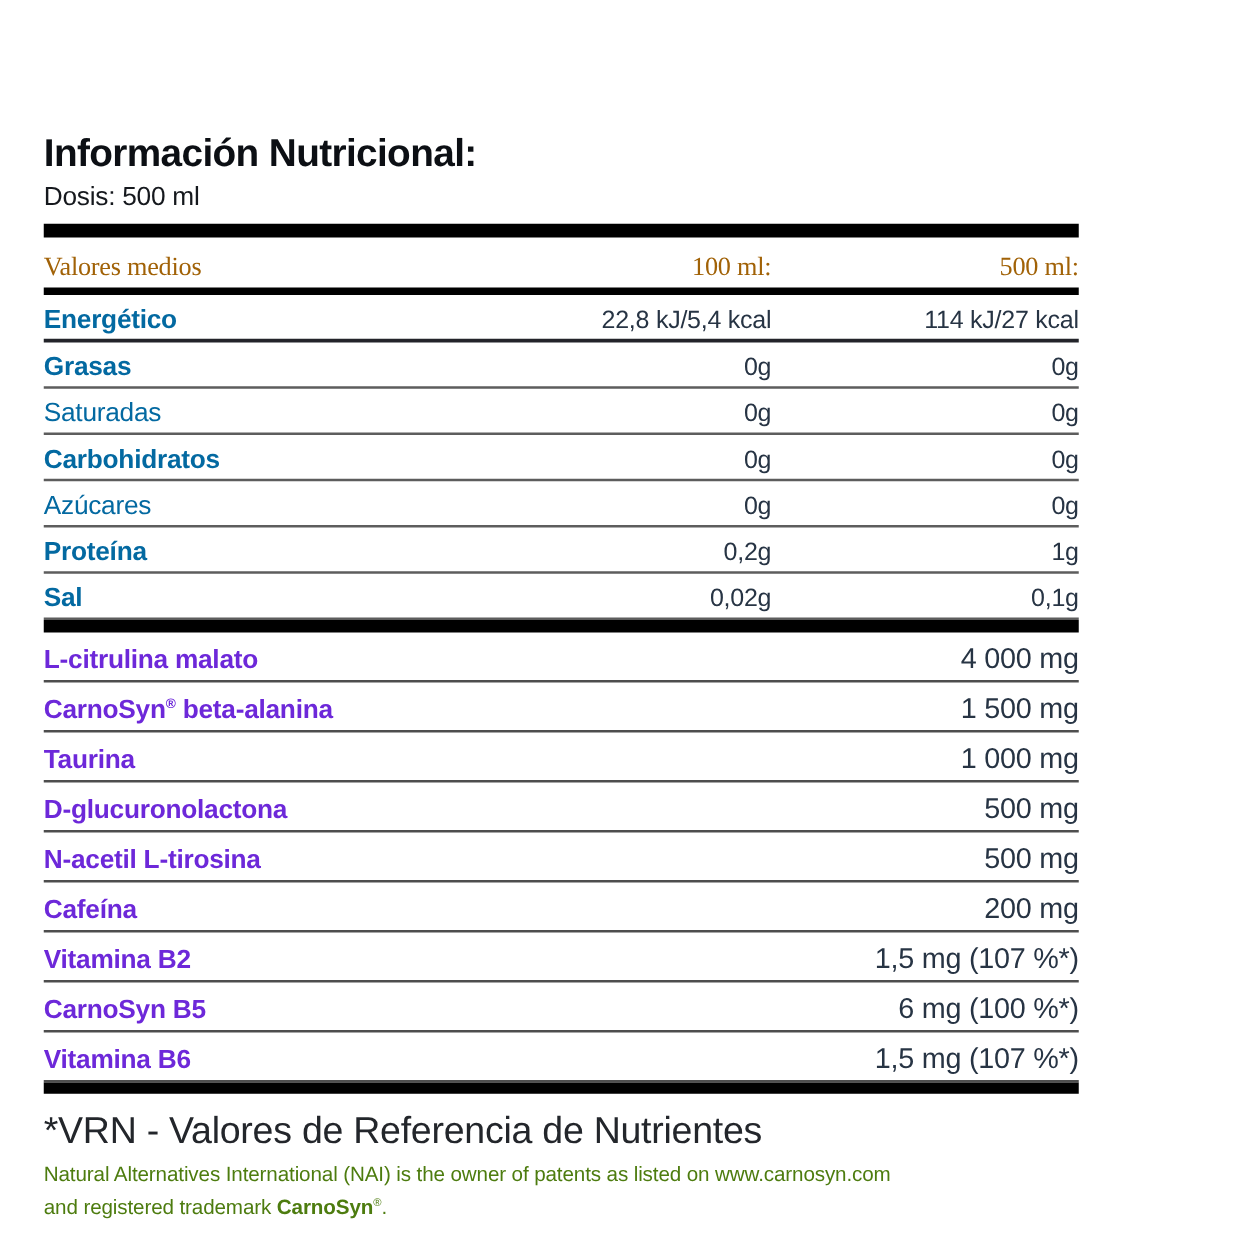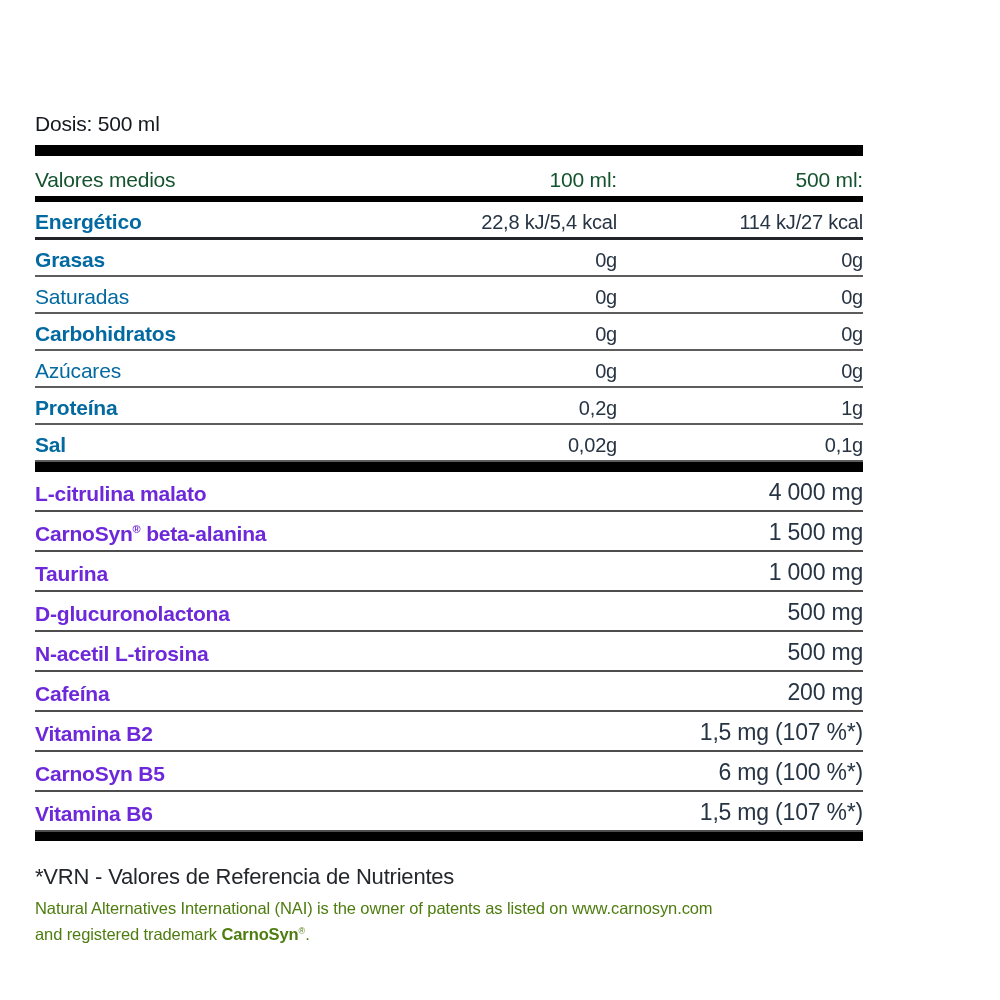--- a/index.html
+++ b/index.html
@@ -15,21 +15,21 @@
   }
   .dose-line{font-size:21px;color:#15181d;margin-top:6px;letter-spacing:-0.2px;}
   .bar{background:#000;width:100%;}
   .bar-top{height:11px;margin-top:9px;}
   .bar-mid{height:10px;}
   .bar-bottom{height:9px;}
   .hdr-row{
     display:flex;align-items:flex-end;
     height:36px;padding-bottom:4px;
     border-bottom:6px solid #000;
-    font-size:21px;color:#14532d;letter-spacing:-0.2px;
+    font-size:21px;color:#a16207;letter-spacing:-0.2px;font-family:Liberation Serif, serif;
   }
   .col1{flex:1 1 auto;text-align:left;}
   .col2{width:250px;text-align:right;}
   .col3{width:246px;text-align:right;}
   .n-row{
     display:flex;align-items:flex-end;
     height:32px;padding-bottom:3px;
     border-bottom:2px solid #5d5d5d;
     font-size:21px;letter-spacing:-0.2px;
   }
@@ -39,30 +39,31 @@
   .n-row .val{color:#273444;font-size:20px;}
   .i-row{
     display:flex;align-items:flex-end;
     height:34px;padding-bottom:4px;
     border-bottom:2px solid #4e4e4e;
     font-size:21px;letter-spacing:-0.2px;
   }
   .i-row .lbl{flex:1 1 auto;font-weight:bold;color:#6d28d9;}
   .i-row .val{text-align:right;color:#273444;font-size:23px;}
   .i-row sup{font-size:11px;line-height:0;}
-  .vrn-note{font-size:22px;color:#23262b;margin-top:23px;letter-spacing:-0.2px;}
+  .vrn-note{font-size:30px;color:#23262b;margin-top:13px;letter-spacing:-0.2px;}
   .fine-print{font-size:16.5px;color:#4d7c0f;margin-top:6px;line-height:1.55;letter-spacing:-0.1px;}
   .fine-print .brand{font-weight:bold;}
   .fine-print sup{font-size:9px;line-height:0;}
 </style>
 </head>
 <body>
 
 <div class="label-sheet">
 
+  <h1 class="page-title">Información Nutricional:</h1>
 
   <div class="dose-line">Dosis: 500 ml</div>
 
   <div class="bar bar-top"></div>
 
   <div class="hdr-row">
     <div class="col1">Valores medios</div>
     <div class="col2">100 ml:</div>
     <div class="col3">500 ml:</div>
   </div>

